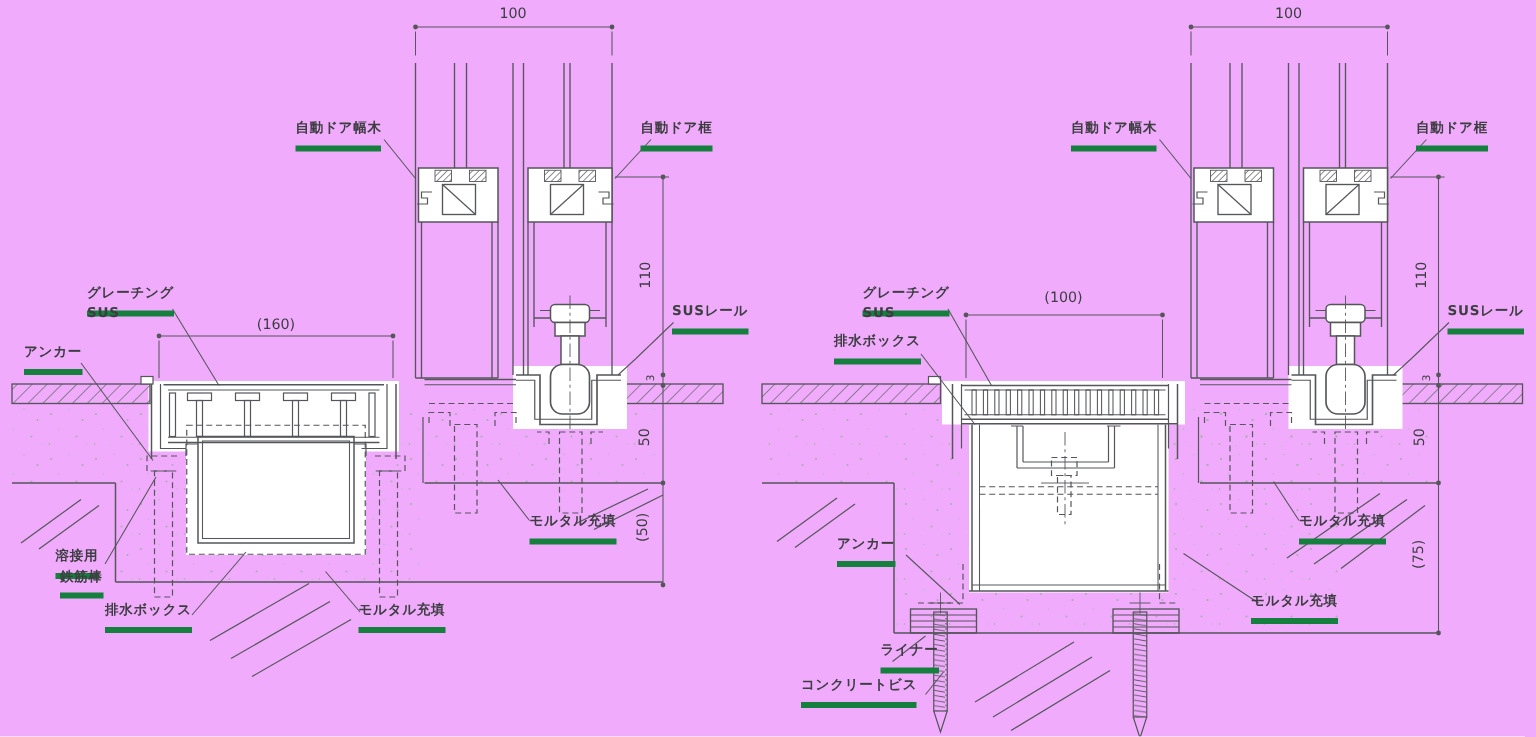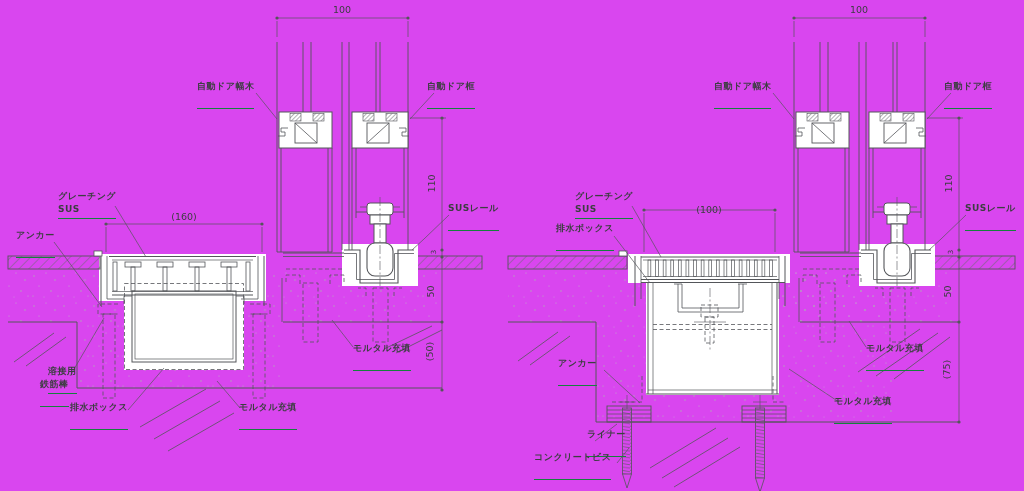--- a/index.html
+++ b/index.html
@@ -1,21 +1,21 @@
 <!DOCTYPE html>
 <html><head>
 <meta charset="utf-8">
 <style>
   html,body{margin:0;padding:0;background:#ffffff;}
-  #stage{position:relative;width:1024px;height:491px;background:#d946ef;overflow:hidden;
+  #stage{position:relative;width:1024px;height:491px;background:#f0abfc;overflow:hidden;
          font-family:"DejaVu Sans","Liberation Sans",sans-serif;}
   #stage svg{position:absolute;left:0;top:0;}
   .lbl{position:absolute;font-size:9px;font-weight:600;color:#3c3e41;letter-spacing:.5px;
        white-space:nowrap;line-height:11px;}
-  .ul{border-bottom:1px solid #15803d;padding-bottom:16px;}
+  .ul{border-bottom:4px solid #15803d;padding-bottom:5px;}
   .dim{position:absolute;font-size:9.5px;font-weight:500;color:#3c3e41;white-space:nowrap;}
   .ctr{text-align:center;}
   .vdim{position:absolute;width:36px;text-align:center;font-size:9.5px;font-weight:500;color:#3c3e41;
         transform:rotate(-90deg);transform-origin:center;white-space:nowrap;}
   .vdim.tiny{width:10px;font-size:7px;}
 </style>
 </head>
 <body>
 
 <div id="stage">
@@ -354,31 +354,31 @@
   <div class="lbl ul" style="left:58px;top:191px;">グレーチング</div>
   <div class="lbl" style="left:58px;top:204px;">SUS</div>
   <div class="dim ctr" style="left:160px;top:211px;width:48px;">(160)</div>
   <div class="lbl ul" style="left:16px;top:230px;">アンカー</div>
   <div class="lbl ul" style="left:448px;top:203px;">SUSレール</div>
   <div class="vdim" style="left:413px;top:178px;">110</div>
   <div class="vdim tiny" style="left:429px;top:248px;">3</div>
   <div class="vdim" style="left:412px;top:286px;">50</div>
   <div class="vdim" style="left:411px;top:346px;">(50)</div>
   <div class="lbl ul" style="left:353px;top:343px;">モルタル充填</div>
-  <div class="lbl ul" style="left:48px;top:366px;">溶接用</div>
+  <div class="lbl ul" style="left:37px;top:366px;">溶接用</div>
   <div class="lbl ul" style="left:40px;top:379px;font-family:Liberation Serif, serif;">鉄筋棒</div>
   <div class="lbl ul" style="left:70px;top:402px;">排水ボックス</div>
   <div class="lbl ul" style="left:239px;top:402px;">モルタル充填</div>
 
   <div class="dim ctr" style="left:839px;top:4px;width:40px;">100</div>
   <div class="lbl ul" style="left:714px;top:81px;">自動ドア幅木</div>
   <div class="lbl ul" style="left:944px;top:81px;">自動ドア框</div>
   <div class="lbl ul" style="left:575px;top:191px;">グレーチング</div>
   <div class="lbl" style="left:575px;top:204px;">SUS</div>
-  <div class="dim ctr" style="left:685px;top:204px;width:48px;">(100)</div>
+  <div class="dim ctr" style="left:685px;top:193px;width:48px;">(100)</div>
   <div class="lbl ul" style="left:556px;top:223px;">排水ボックス</div>
   <div class="lbl ul" style="left:965px;top:203px;">SUSレール</div>
   <div class="vdim" style="left:930px;top:178px;">110</div>
   <div class="vdim tiny" style="left:946px;top:248px;">3</div>
   <div class="vdim" style="left:929px;top:286px;">50</div>
   <div class="vdim" style="left:928px;top:364px;">(75)</div>
   <div class="lbl ul" style="left:866px;top:343px;">モルタル充填</div>
   <div class="lbl ul" style="left:558px;top:358px;">アンカー</div>
   <div class="lbl ul" style="left:834px;top:396px;">モルタル充填</div>
   <div class="lbl ul" style="left:554px;top:429px;margin-left:33px;">ライナー</div>

